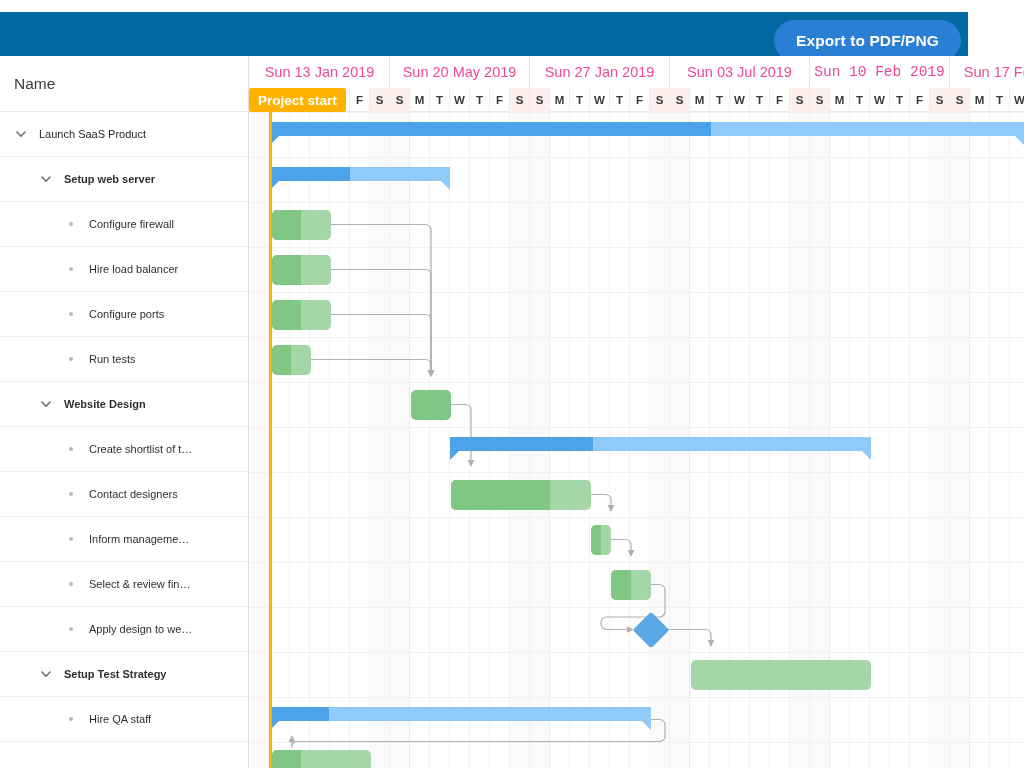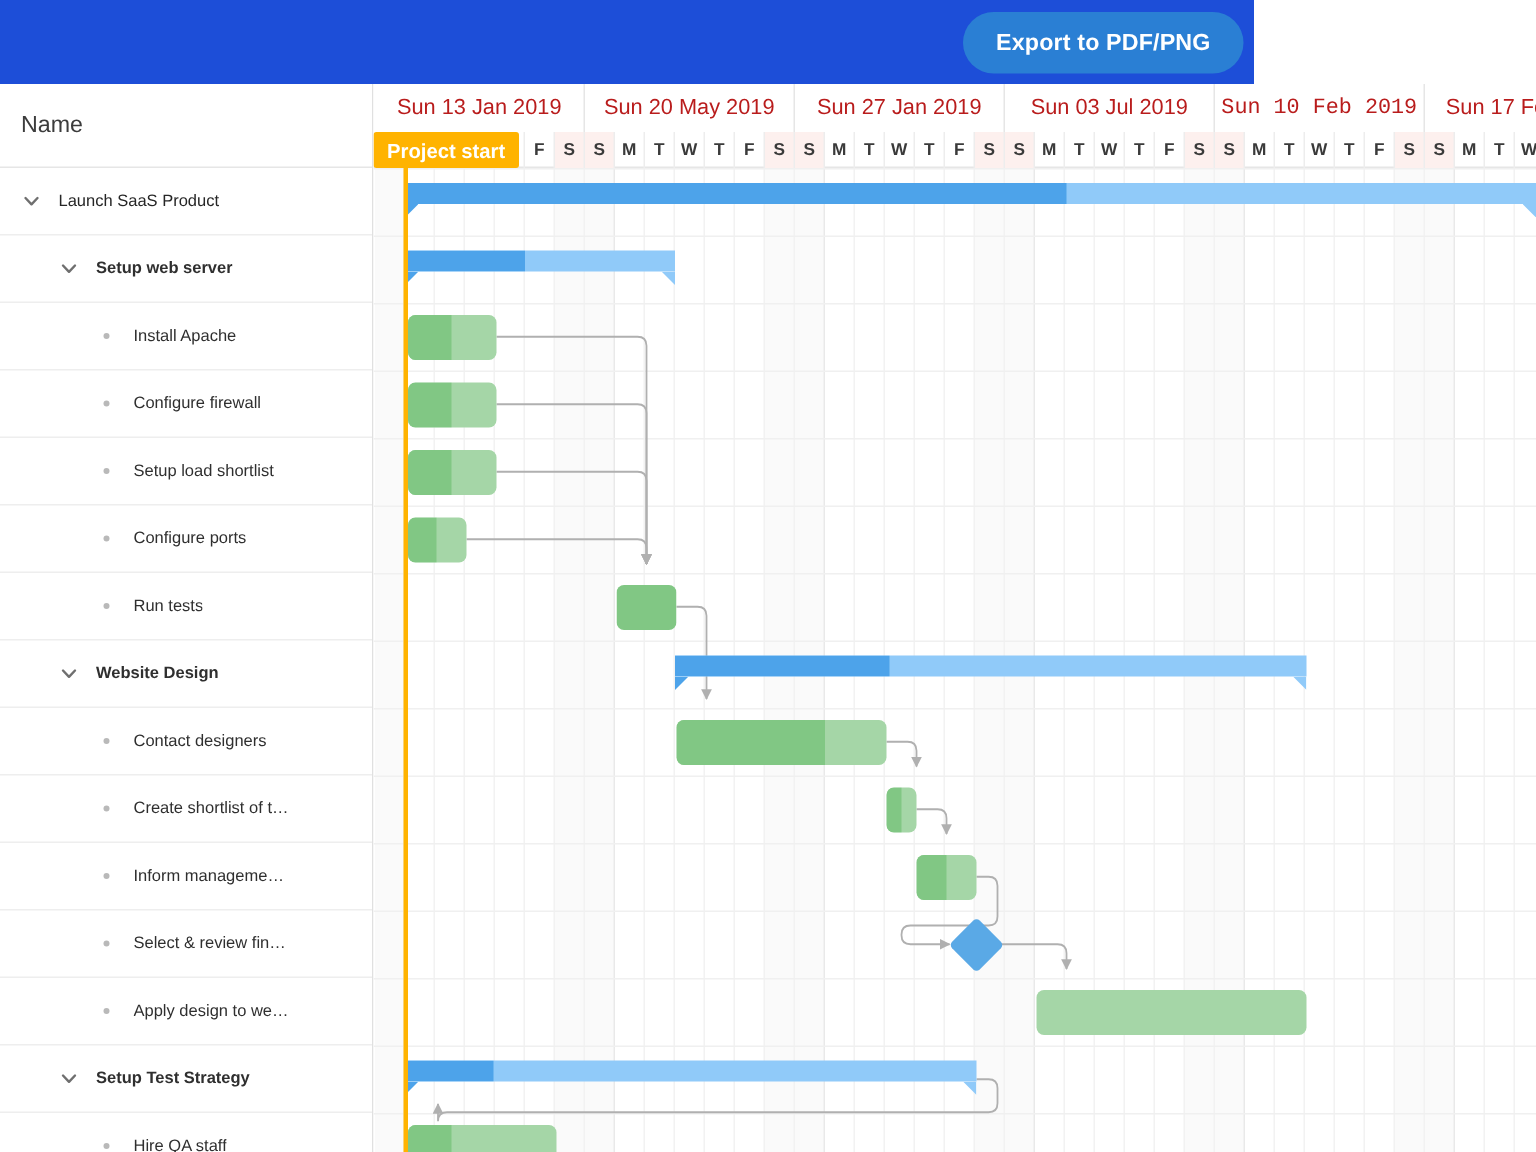--- a/index.html
+++ b/index.html
@@ -6,22 +6,22 @@
   html, body {
     width: 1024px; height: 768px;
     font-family: "Liberation Sans", sans-serif;
     background: #ffffff;
     overflow: hidden;
   }
   #app { position: relative; width: 1024px; height: 768px; overflow: hidden; }
 
   
   .toolbar {
-    position: absolute; left: 0; top: 0; width: 836px; height: 56px;
-    background: #1d4ed8;
+    position: absolute; left: 0; top: 12px; width: 968px; height: 56px;
+    background: #0369a1;
   }
   .export-btn {
     position: absolute; right: 7px; top: 8px;
     height: 41px; padding: 0 22px;
     background: #2a7fd4; color: #ffffff;
     border: none; border-radius: 21px;
     font-family: "Liberation Sans", sans-serif;
     font-size: 15.5px; font-weight: bold; letter-spacing: .1px;
     cursor: pointer; white-space: nowrap;
   }
@@ -73,21 +73,21 @@
   .tl-pane {
     position: absolute; left: 249px; top: 56px;
     width: 775px; height: 712px; overflow: hidden; background: #fff;
   }
   .tl-head { position: relative; width: 775px; height: 56px; background: #fff; }
   .wk-row { position: relative; height: 32px; width: 775px; }
   .wk-cell {
     position: absolute; top: 0; height: 32px;
     border-right: 1px solid #e6e6e6;
     display: flex; align-items: center; justify-content: center;
-    font-size: 14.5px; color: #b91c1c; white-space: nowrap;
+    font-size: 14.5px; color: #ec4899; white-space: nowrap;
   }
   .day-row {
     position: relative; height: 24px; width: 775px;
     border-bottom: 1px solid #e6e6e6;
   }
   .day-cell {
     position: absolute; top: 0; width: 20px; height: 24px;
     border-right: 1px solid #ededed;
     display: flex; align-items: center; justify-content: center;
     font-size: 11.5px; font-weight: bold; color: #3a3a3a;
@@ -175,33 +175,27 @@
             <svg width="14" height="14" viewBox="0 0 14 14">
               <path d="M3 5 L7 9.2 L11 5" fill="none" stroke="#6f6f6f" stroke-width="1.6" stroke-linecap="round" stroke-linejoin="round"></path>
             </svg>
           </span>
           <span class="row-text">Setup web server</span>
         </div>
         <div class="grid-row lvl2">
           <span class="bullet">
             <i></i>
           </span>
-          <span class="row-text">Install Apache</span>
-        </div>
-        <div class="grid-row lvl2">
-          <span class="bullet">
-            <i></i>
-          </span>
           <span class="row-text">Configure firewall</span>
         </div>
         <div class="grid-row lvl2">
           <span class="bullet">
             <i></i>
           </span>
-          <span class="row-text">Setup load shortlist</span>
+          <span class="row-text">Hire load balancer</span>
         </div>
         <div class="grid-row lvl2">
           <span class="bullet">
             <i></i>
           </span>
           <span class="row-text">Configure ports</span>
         </div>
         <div class="grid-row lvl2">
           <span class="bullet">
             <i></i>
@@ -213,27 +207,27 @@
             <svg width="14" height="14" viewBox="0 0 14 14">
               <path d="M3 5 L7 9.2 L11 5" fill="none" stroke="#6f6f6f" stroke-width="1.6" stroke-linecap="round" stroke-linejoin="round"></path>
             </svg>
           </span>
           <span class="row-text">Website Design</span>
         </div>
         <div class="grid-row lvl2">
           <span class="bullet">
             <i></i>
           </span>
+          <span class="row-text">Create shortlist of t…</span>
+        </div>
+        <div class="grid-row lvl2">
+          <span class="bullet">
+            <i></i>
+          </span>
           <span class="row-text">Contact designers</span>
-        </div>
-        <div class="grid-row lvl2">
-          <span class="bullet">
-            <i></i>
-          </span>
-          <span class="row-text">Create shortlist of t…</span>
         </div>
         <div class="grid-row lvl2">
           <span class="bullet">
             <i></i>
           </span>
           <span class="row-text">Inform manageme…</span>
         </div>
         <div class="grid-row lvl2">
           <span class="bullet">
             <i></i>

